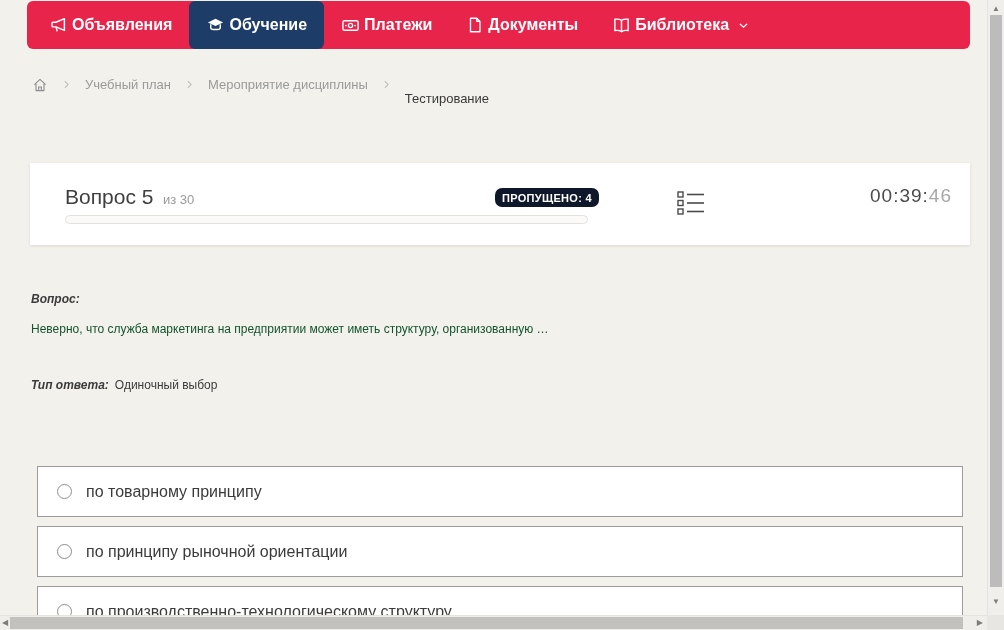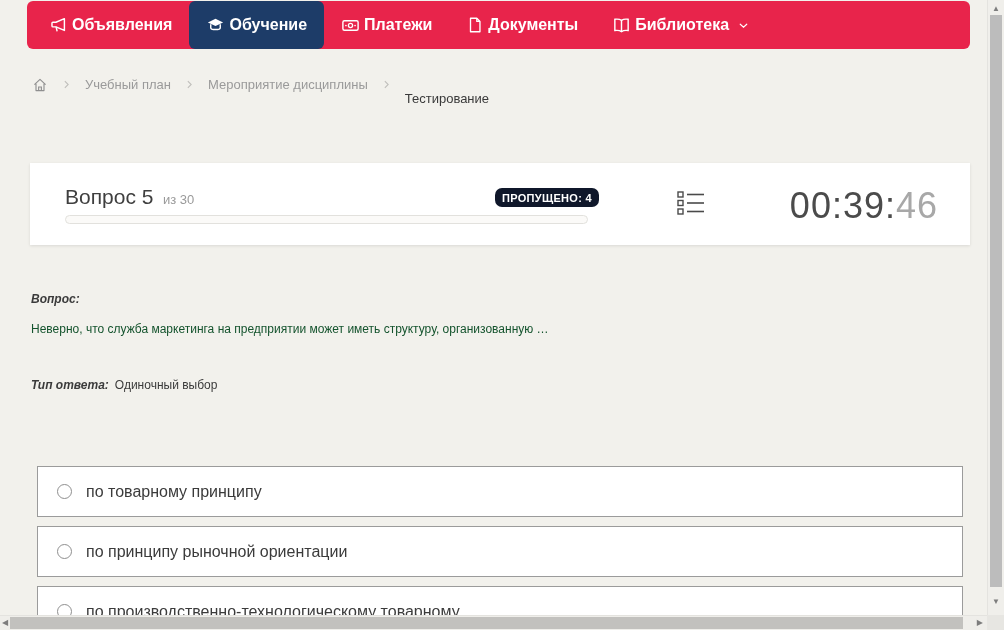--- a/index.html
+++ b/index.html
@@ -57,22 +57,22 @@
   }
   .progress-track {
     position:absolute; left:35px; top:52px; width:523px; height:9px;
     background:#fbfaf8; border:1px solid #e2e1dd; border-radius:5px;
   }
   .list-btn {
     position:absolute; left:644px; top:27px; width:34px; height:30px;
     cursor:pointer; display:flex; align-items:center; justify-content:center;
   }
   .timer {
-    position:absolute; right:32px; top:22px;
-    font-size:36px; font-weight:300; color:#4b4b4b; letter-spacing:1px;
+    position:absolute; right:18px; top:22px;
+    font-size:19px; font-weight:300; color:#4b4b4b; letter-spacing:1px;
     white-space:nowrap;
   }
   .timer .sec { color:#a8a8a8; }
 
   
   .question-block { position:absolute; left:31px; top:292px; width:930px; font-size:12px; }
   .q-heading { font-weight:bold; font-style:italic; }
   .q-text { margin-top:16px; color:#14532d; }
   .q-type { margin-top:42px; }
   .q-type .lbl { font-weight:bold; font-style:italic; margin-right:6px;text-align:right; }
@@ -234,21 +234,21 @@
   <div class="option">
     <span class="radio"></span>
     <span class="option-label">по товарному принципу</span>
   </div>
   <div class="option">
     <span class="radio"></span>
     <span class="option-label">по принципу рыночной ориентации</span>
   </div>
   <div class="option">
     <span class="radio"></span>
-    <span class="option-label">по производственно-технологическому товарному</span>
+    <span class="option-label">по производственно-технологическому структуру</span>
   </div>
 </div>
 
 <div class="vscroll">
   <span class="scroll-arrow up">▲</span>
   <div class="thumb"></div>
   <span class="scroll-arrow down">▼</span>
 </div>
 <div class="hscroll">
   <span class="scroll-arrow left">◀</span>

